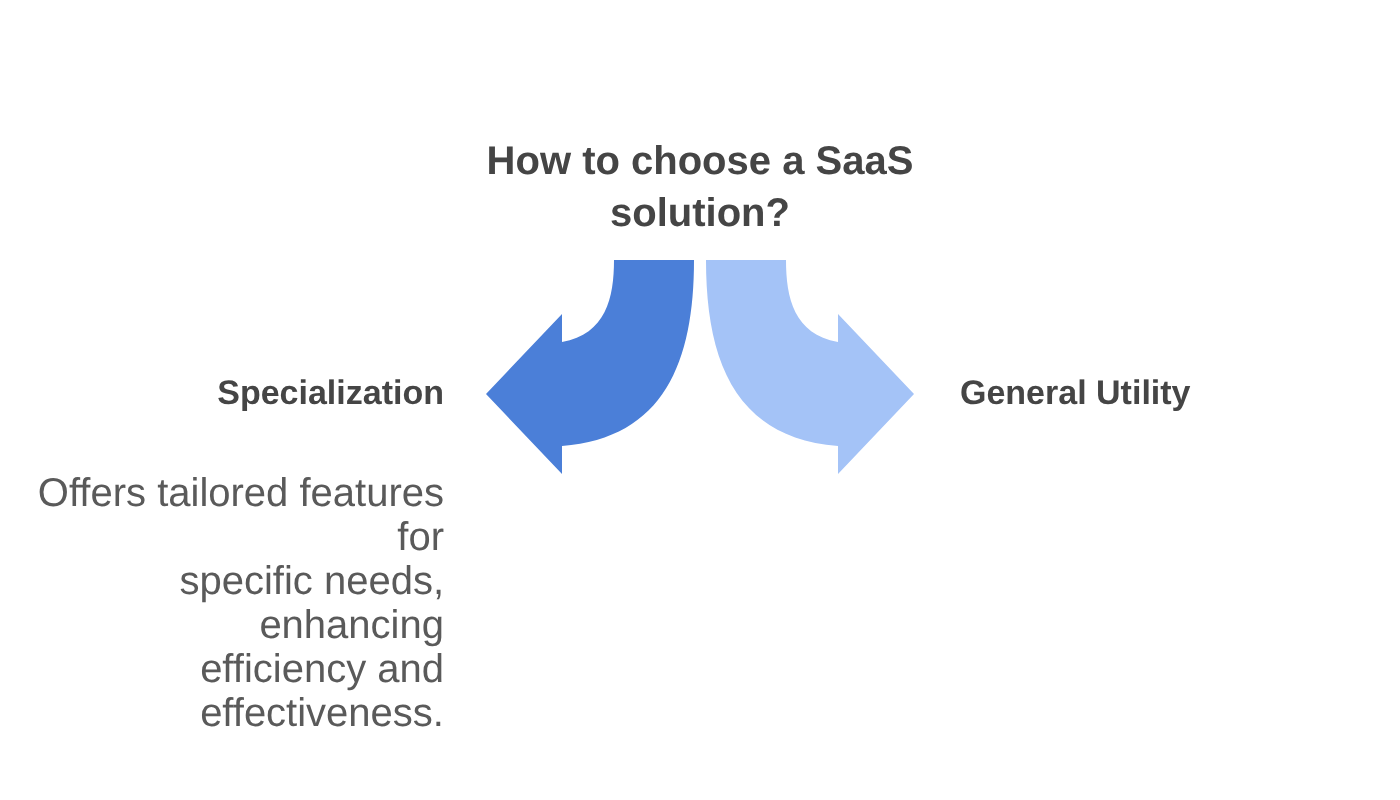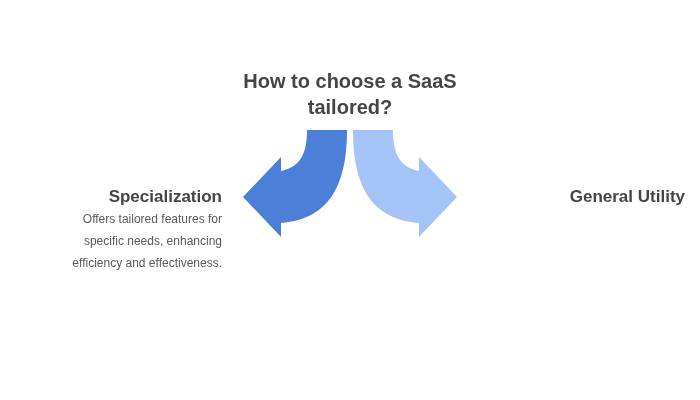--- a/index.html
+++ b/index.html
@@ -38,43 +38,43 @@
     top: 186px;
   }
   .branch-left {
     left: 10px;
     width: 212px;
     text-align: right;
   }
   .branch-right {
     left: 480px;
     width: 205px;
-    text-align: right;
+    text-align: left;
   }
   .branch h2 {
     font-size: 17px;
     line-height: 22px;
     font-weight: bold;
     color: #454545;
-    margin-bottom: 0;
+    margin-bottom: 28px;
   }
   .branch p {
-    font-size: 12px;
+    font-size: 20px;
     line-height: 22px;
     color: #5a5a5a;
     white-space: pre-line;
   }
 </style>
 </head>
 <body>
 
 <div class="canvas">
 
   <div class="title">How to choose a SaaS
-tailored?</div>
+solution?</div>
 
   <svg class="arrows" viewBox="0 0 220 122" xmlns="http://www.w3.org/2000/svg">
     <path d="M 67 7 L 107 7 C 107 58, 92 96, 41 100 L 41 114 L 3 74 L 41 34 L 41 48 C 63 44, 67 26, 67 7 Z" fill="#4b7fd8"></path>
     <path d="M 153 7 L 113 7 C 113 58, 128 96, 179 100 L 179 114 L 217 74 L 179 34 L 179 48 C 157 44, 153 26, 153 7 Z" fill="#a4c3f7"></path>
   </svg>
 
   <div class="branch branch-left">
     <h2>Specialization</h2>
     <p>Offers tailored features for
 specific needs, enhancing

